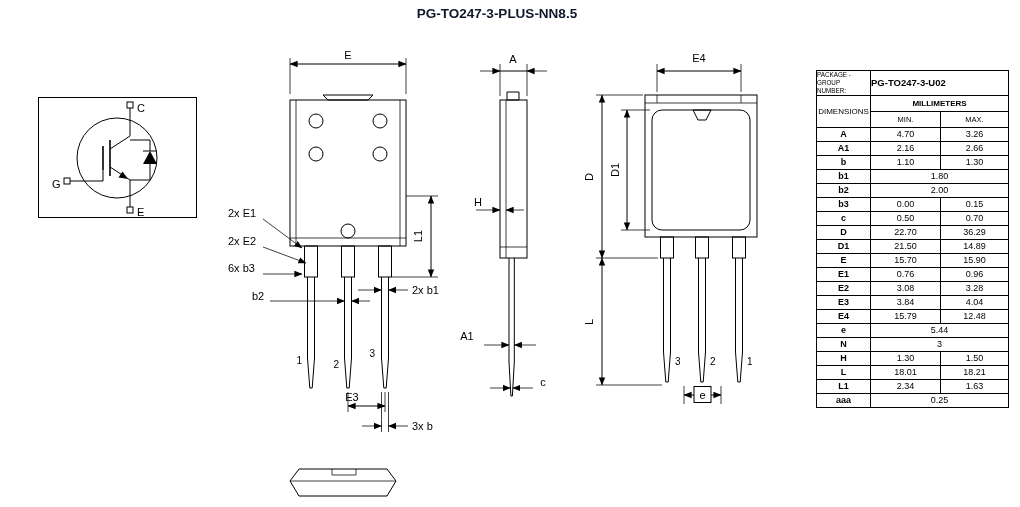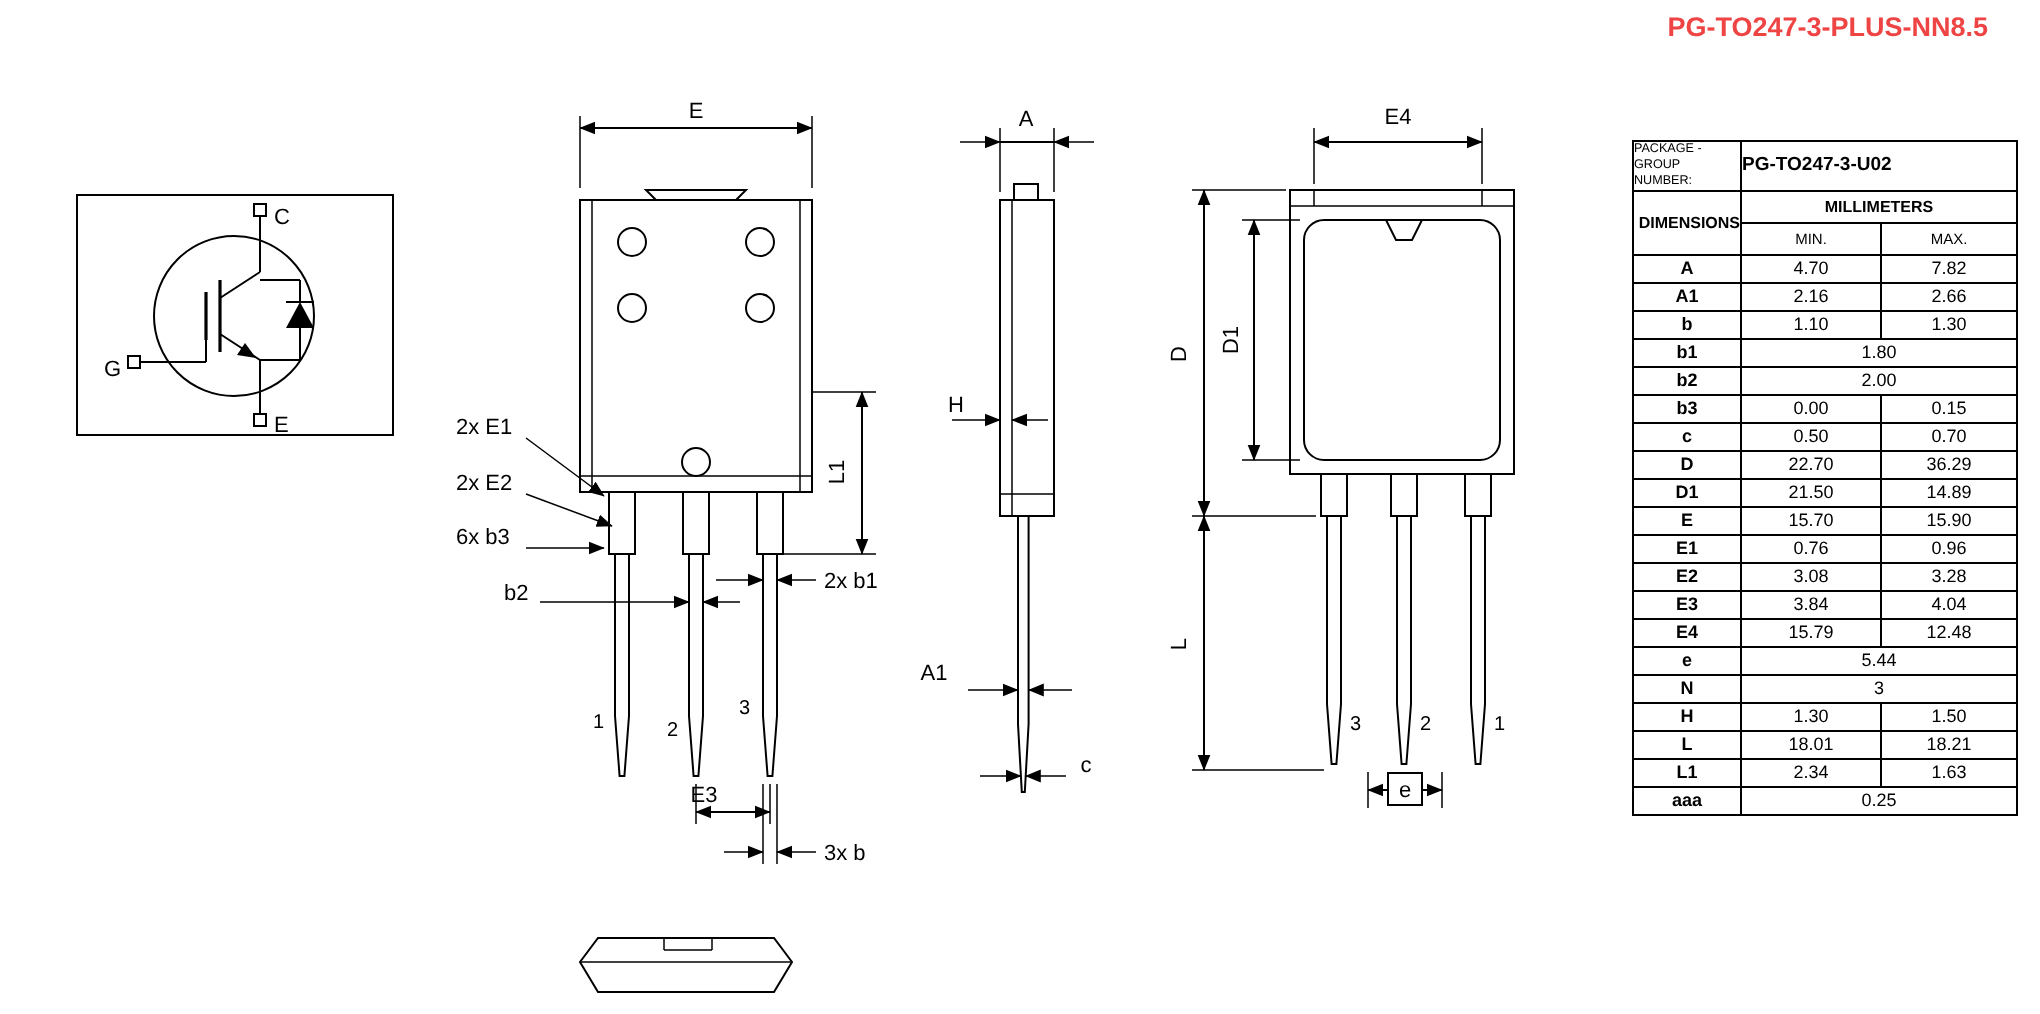--- a/index.html
+++ b/index.html
@@ -1,34 +1,34 @@
 <!DOCTYPE html>
 <html><head>
 <meta charset="utf-8">
 <style>
   html,body{margin:0;padding:0;background:#fff;}
   .page{position:relative;width:1020px;height:507px;background:#fff;overflow:hidden;
         font-family:"Liberation Sans",sans-serif;}
-  .title{position:absolute;top:6px;left:0;width:994px;text-align:right;
-         font-size:13.5px;font-weight:bold;color:#ef4444;}
+  .title{position:absolute;top:6px;left:0;width:994px;text-align:center;
+         font-size:13.5px;font-weight:bold;color:#0f172a;}
   svg.drawing{position:absolute;left:0;top:0;}
   svg line,svg rect,svg circle,svg path,svg polygon{stroke:#000;fill:none;stroke-width:1;}
   svg .thin{stroke-width:0.75;}
   svg text{fill:#000;stroke:none;font-family:"Liberation Sans",sans-serif;font-size:11px;}
   svg text.mid{text-anchor:middle;}
   svg text.enda{text-anchor:end;}
   svg text.pin{font-size:10px;}
   svg text.rot{text-anchor:middle;}
   
   .dims{position:absolute;left:816px;top:70px;border-collapse:collapse;background:#fff;padding-left:16px;}
   .dims th,.dims td{border:1px solid #000;padding:0;color:#000;}
   .pkg-label{font-size:6.3px;font-weight:normal;text-align:left;vertical-align:middle;
              padding:1px 2px;line-height:1.25;height:22px;}
   .pkg-value{font-size:9.5px;font-weight:bold;text-align:left;padding-left:4px;}
-  .dims-hd{font-size:8px;font-weight:bold;text-align:right;}
+  .dims-hd{font-size:8px;font-weight:normal;text-align:center;}
   .mm-hd{font-size:8px;font-weight:bold;text-align:center;height:15px;margin-top:33px;}
   .minmax{font-size:7.5px;font-weight:normal;text-align:center;height:15px;margin-top:39px;}
   .dims tbody td{height:13px;font-size:9px;text-align:center;}
   .dims tbody td.dim-name{font-weight:bold;}
 </style>
 </head>
 <body>
 
 <div class="page">
 
@@ -255,21 +255,21 @@
       </tr>
       <tr>
         <th class="minmax">MIN.</th>
         <th class="minmax">MAX.</th>
       </tr>
     </thead>
     <tbody>
         <tr>
           <td class="dim-name">A</td>
           <td class="dim-val">4.70</td>
-          <td class="dim-val">7.82</td>
+          <td class="dim-val">3.26</td>
         </tr>
         <tr>
           <td class="dim-name">A1</td>
           <td class="dim-val">2.16</td>
           <td class="dim-val">2.66</td>
         </tr>
         <tr>
           <td class="dim-name">b</td>
           <td class="dim-val">1.10</td>
           <td class="dim-val">1.30</td>

